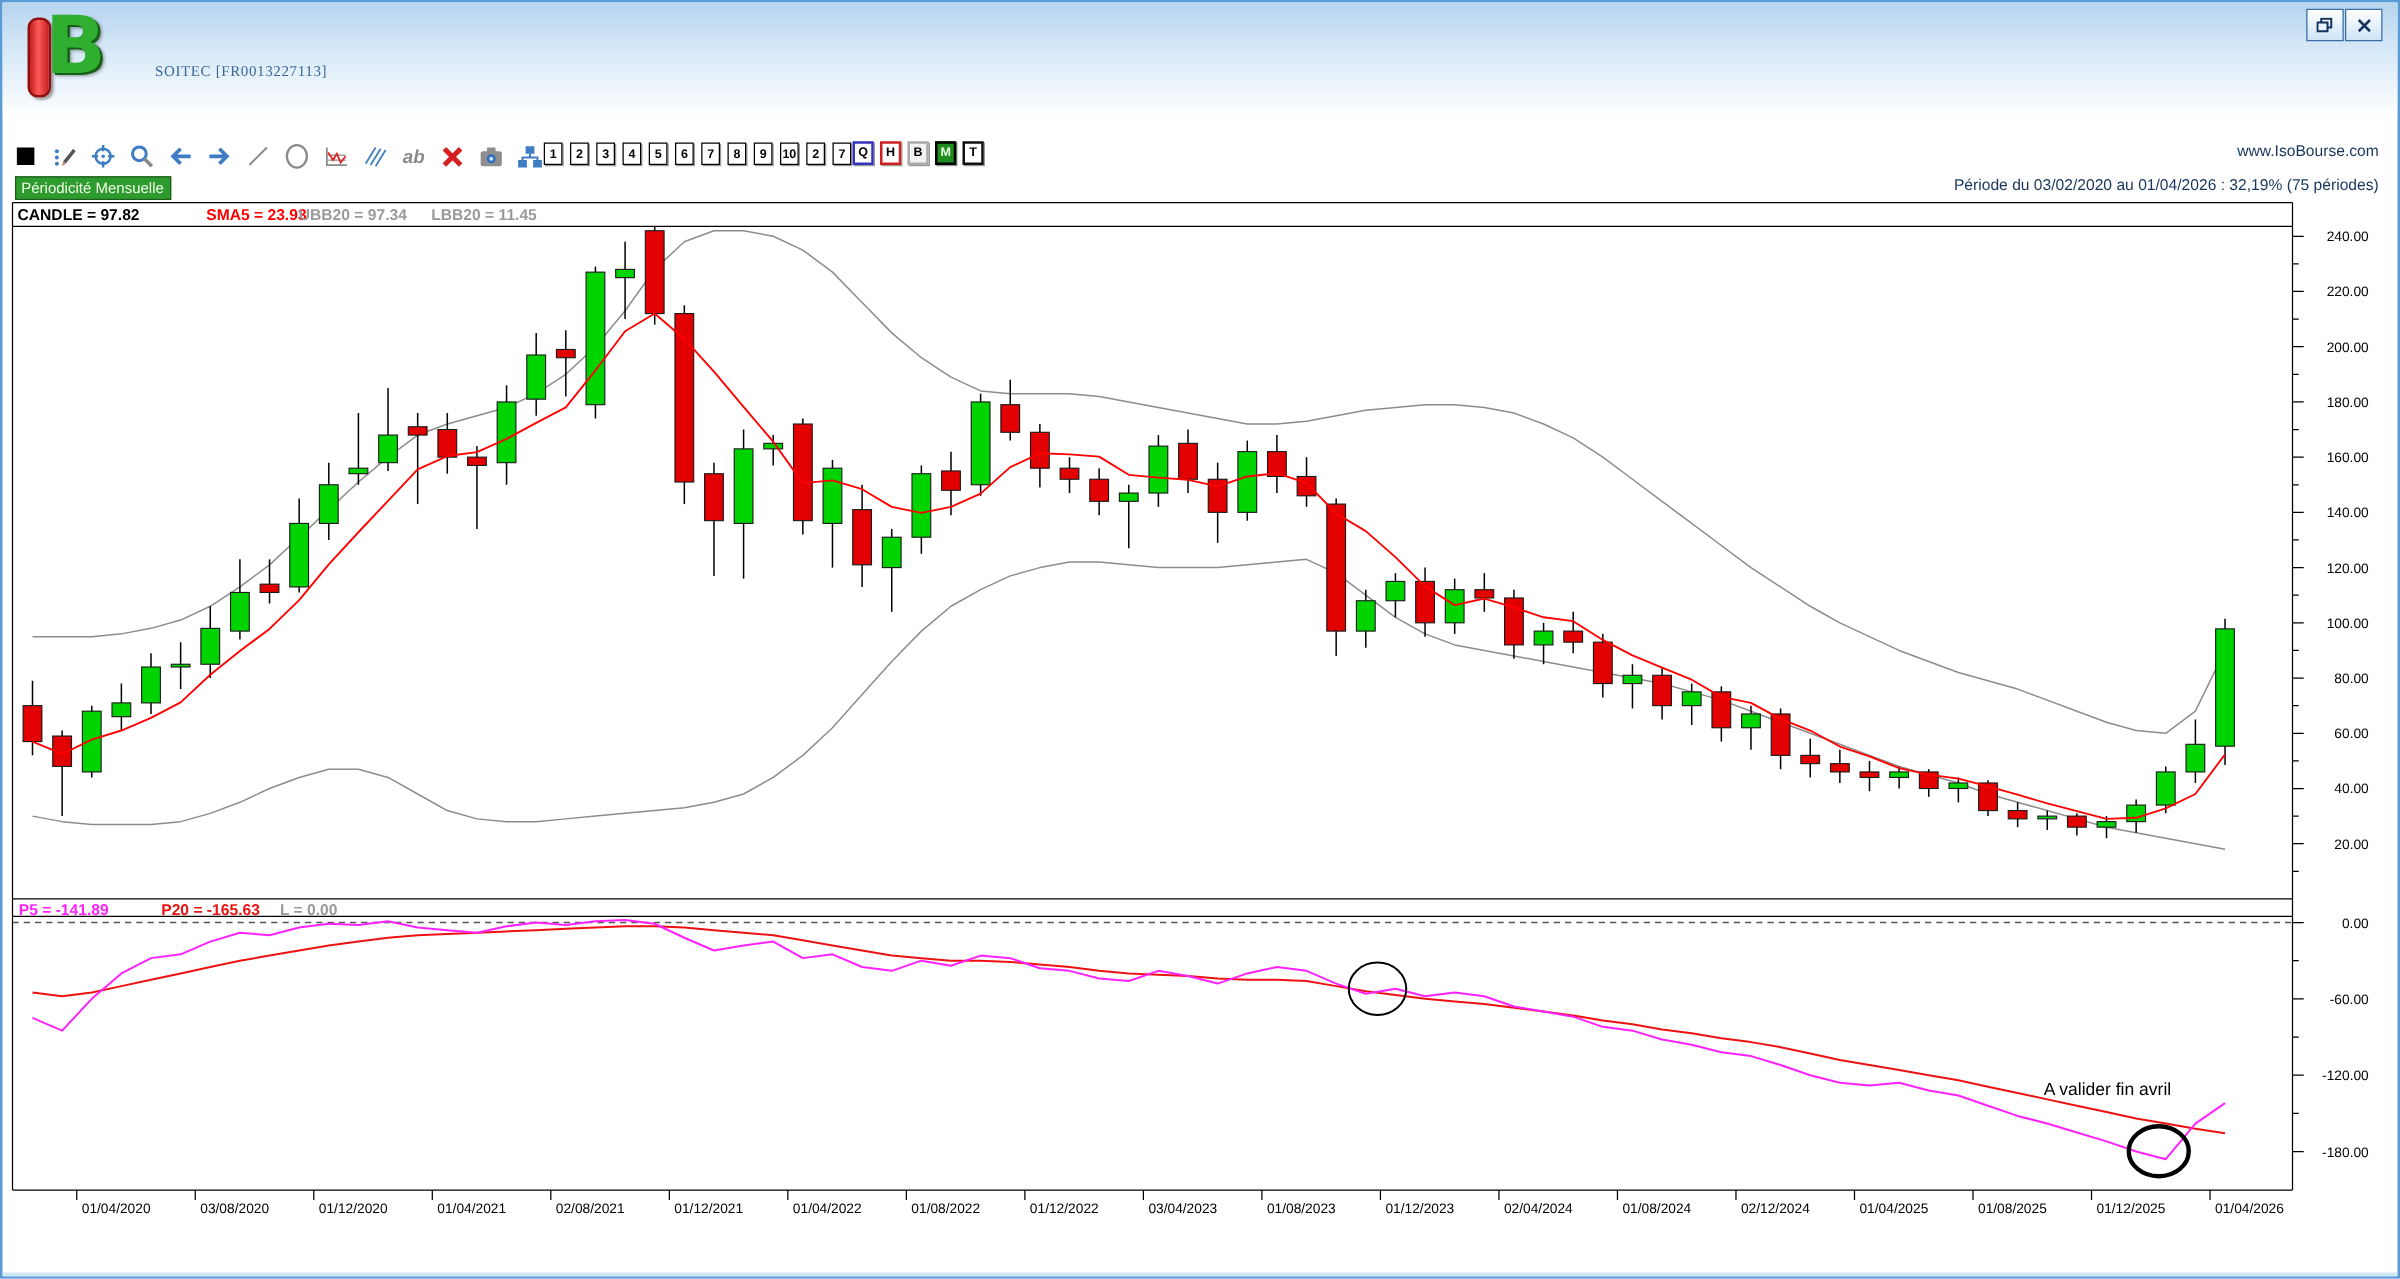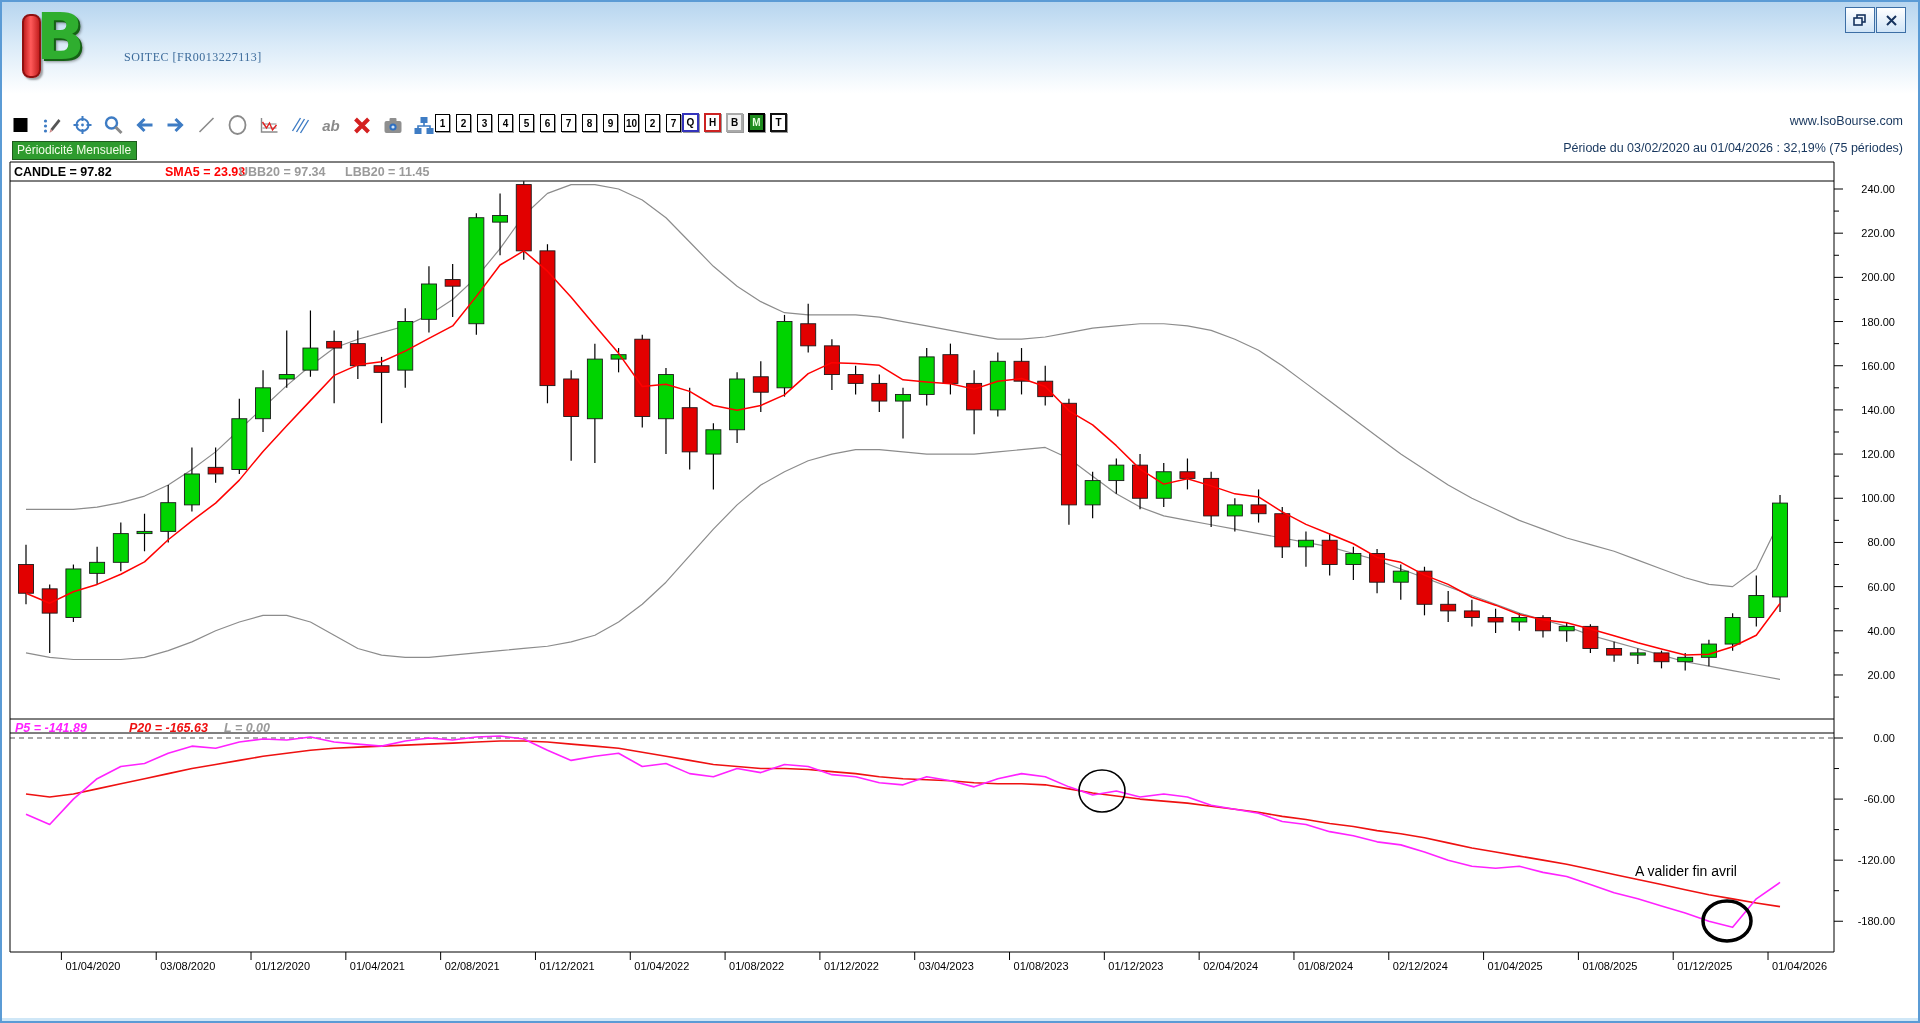--- a/index.html
+++ b/index.html
@@ -70,21 +70,21 @@
   }
   #website{
     position:absolute;right:15px;top:112px;
     font-size:12.5px;color:#17365d;
   }
   #period-info{
     position:absolute;right:15px;top:139px;
     font-size:12.5px;color:#17365d;
   }
   .legend-main{position:absolute;top:163px;font-size:12.5px;font-weight:bold;}
-  .legend-lower{position:absolute;top:719px;font-size:12.5px;font-weight:bold;font-style:italic;}
+  .legend-lower{position:absolute;top:719px;font-size:12.5px;font-weight:bold;}
   #annotation-text{
     position:absolute;left:1633px;top:861px;
     font-size:14px;color:#000;
   }
   #chart-svg{position:absolute;left:0;top:0;}
   #status-bar{
     position:absolute;left:0;top:988px;width:100%;height:28px;
     background:linear-gradient(#f4fbff,#cde8f9 40%,#a9d2ef);
     border-top:1px solid #7ab0dc;
   }

